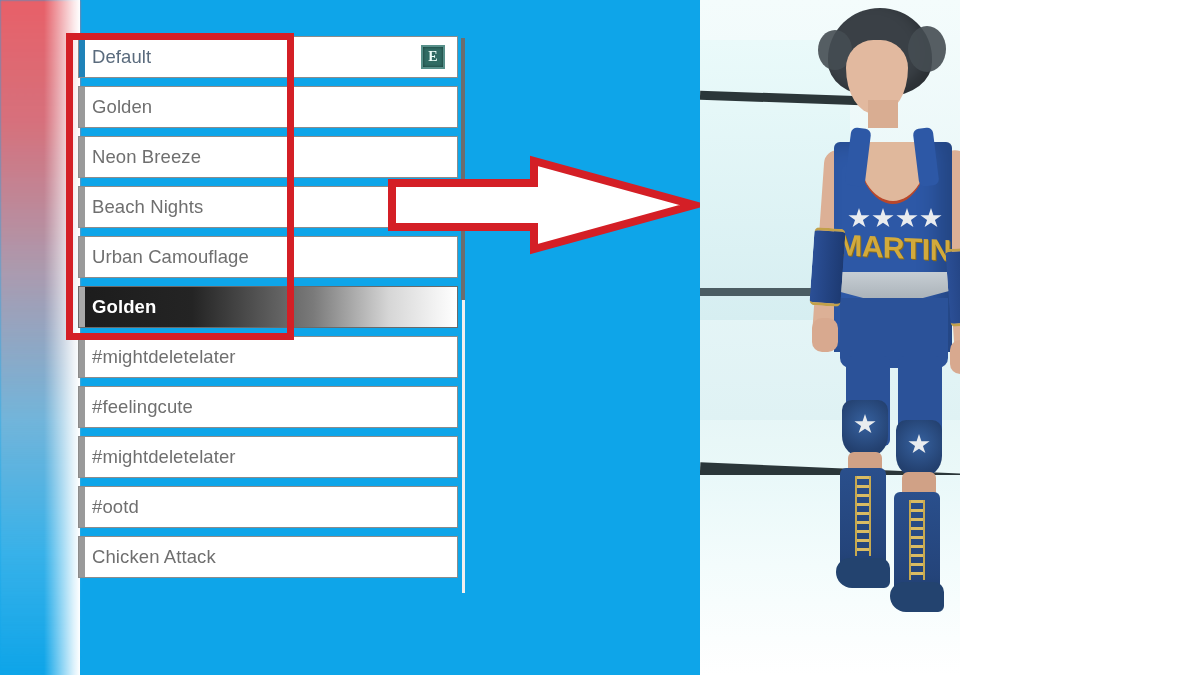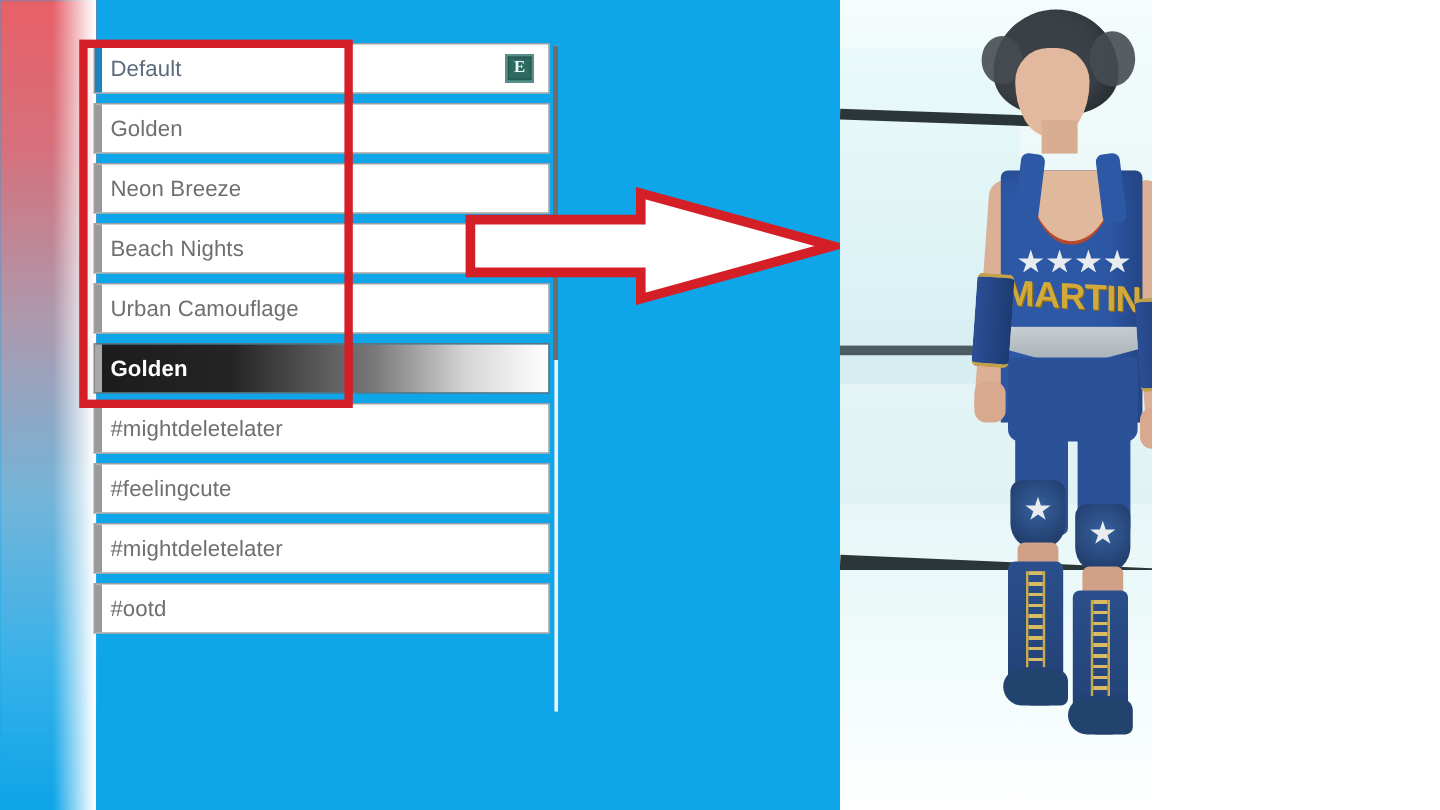--- a/index.html
+++ b/index.html
@@ -263,20 +263,24 @@
         <span class="label">#feelingcute</span>
       </div>
       <div class="menu-row">
         <div class="accent"></div>
         <span class="label">#mightdeletelater</span>
       </div>
       <div class="menu-row">
         <div class="accent"></div>
         <span class="label">#ootd</span>
       </div>
+      <div class="menu-row">
+        <div class="accent"></div>
+        <span class="label">Chicken Attack</span>
+      </div>
     </div>
 
   <div class="scroll-track"></div>
   <div class="scroll-thumb"></div>
 
   <div class="red-box"></div>
 
   <div class="arrow-wrap">
     <svg viewBox="0 0 310 100" preserveAspectRatio="none">
       <polygon points="4,28 146,28 146,6 306,50 146,94 146,72 4,72" fill="#ffffff" stroke="#d41f26" stroke-width="8" stroke-linejoin="miter"></polygon>

